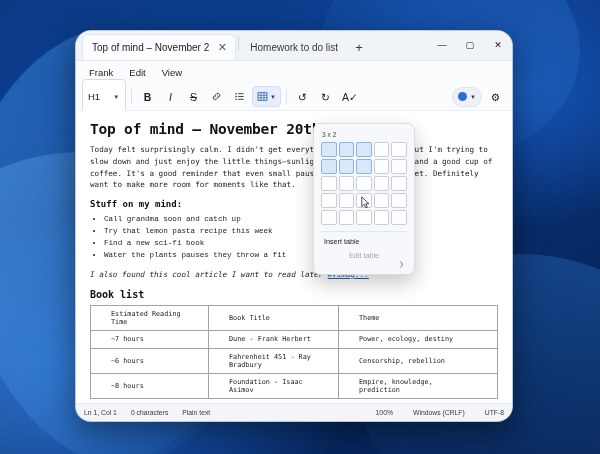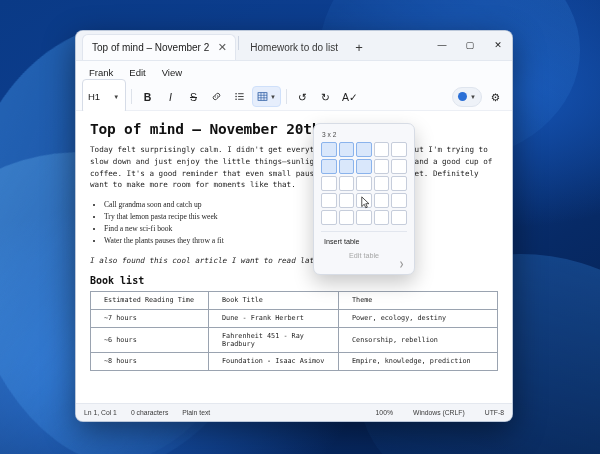--- a/index.html
+++ b/index.html
@@ -50,21 +50,21 @@
     border-radius: 48% 52% 50% 50% / 50% 50% 50% 50%;
     opacity: .7;
   }
 
   
   #notepad {
     position: absolute;
     left: 75px; top: 30px;
     width: 438px; height: 392px;
     background: #f7f9fc;
-    border-radius: 8px;
+    border-radius: 16px;
     box-shadow: 0 10px 32px rgba(0,0,0,.45), 0 1px 0 rgba(255,255,255,.35) inset;
     overflow: hidden;
     border: 1px solid rgba(140,160,190,.55);
     display: flex; flex-direction: column;
   }
 
   
   .titlebar {
     height: 30px;
     background: #f0f3f8;
@@ -166,39 +166,39 @@
     font-family: "DejaVu Sans Mono", monospace;
     font-size: 7.6px; line-height: 1.55; color: #1d1d1d;
     margin: 0 0 8px 0; max-width: 420px;
   }
   .sub {
     font-family: "DejaVu Sans Mono", monospace;
     font-size: 9px; font-weight: bold; color: #111; margin: 0 0 4px 0;
   }
   ul.bullets {
     margin: 0 0 8px 0; padding-left: 14px;
-    font-family: Liberation Serif, serif;
+    font-family: Liberation Mono, monospace;
     font-size: 7.6px; line-height: 1.6; color: #1d1d1d;
   }
   .italic-line {
     font-family: "DejaVu Sans Mono", monospace;
     font-size: 7.6px; font-style: italic; color: #1d1d1d; margin: 0 0 10px 0;
   }
   .italic-line a { color: #2a5db0; text-decoration: underline; }
 
   .booklist {
     font-family: "DejaVu Sans Mono", monospace;
     font-size: 10px; font-weight: bold; color: #111; margin: 2px 0 5px 0;
   }
   table.tbl {
     border-collapse: collapse; width: 408px;
     font-family: "DejaVu Sans Mono", monospace; font-size: 6.8px; color: #1d1d1d;
   }
   table.tbl td, table.tbl th {
-    border: 1px solid #9aa3b0; padding: 4px 13px; text-align: left; font-weight: normal;
+    border: 1px solid #9aa3b0; padding: 4px 20px; text-align: left; font-weight: normal;
     height: 18px;
   }
   table.tbl th { background: #fff; }
   table.tbl td:nth-child(1), table.tbl th:nth-child(1) { width: 118px; }
   table.tbl td:nth-child(2), table.tbl th:nth-child(2) { width: 130px; }
 
   
   .statusbar {
     height: 18px; background: #f3f5f9;
     border-top: 1px solid #e4e8ef;
@@ -361,20 +361,21 @@
       </div>
       <svg class="cursor" viewBox="0 0 12 17">
         <path d="M1 1 L1 14 L4.3 10.8 L6.4 15.6 L8.4 14.7 L6.4 10.1 L10.6 10.1 Z" fill="#ffffff" stroke="#1b1b1b" stroke-width="1"></path>
       </svg>
     </div>
   </div>
 
   <div class="doc">
     <div class="doc-title">Top of mind – November 20th</div>
     <div class="para">Today felt surprisingly calm. I didn't get everything done I planned, but I'm trying to slow down and just enjoy the little things—sunlight through the window and a good cup of coffee. It's a good reminder that even small pauses can feel like a reset. Definitely want to make more room for moments like that.</div>
+    <div class="sub">Stuff on my mind:</div>
     <ul class="bullets">
       <li>Call grandma soon and catch up</li>
       <li>Try that lemon pasta recipe this week</li>
       <li>Find a new sci-fi book</li>
       <li>Water the plants pauses they throw a fit</li>
     </ul>
     <div class="italic-line">
       <span>I also found this cool article I want to read later </span><a href="#">#vimag...</a>
     </div>
     <div class="booklist">Book list</div>

